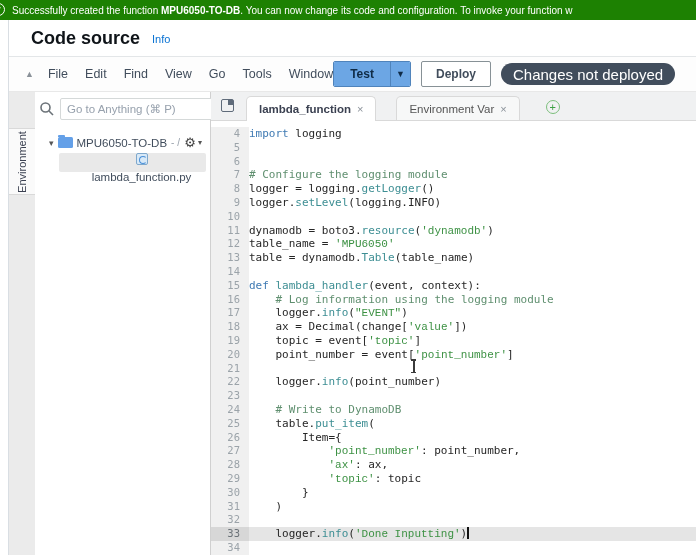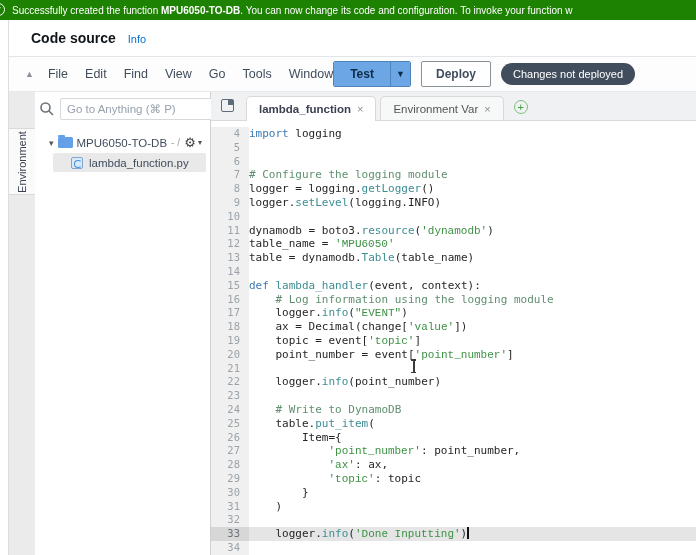--- a/index.html
+++ b/index.html
@@ -16,21 +16,21 @@
                   line-height:12px; text-align:center; color:#fff; }
   .banner-text { margin-left:12px; white-space:nowrap; }
   .banner-text b { font-weight:bold; }
 
   
   .card { position:absolute; left:8px; top:20px; width:688px; height:535px;
           border-left:1px solid #d9dee3; background:#fff; display:flex;
           flex-direction:column; }
 
   .header-row { height:36px; display:flex; align-items:center; padding-left:22px; }
-  .page-title { font-size:14px; font-weight:bold; color:#0f1419; }
+  .page-title { font-size:18px; font-weight:bold; color:#0f1419; }
   .info-link { font-size:11px; color:var(--link-blue,#0972d3); margin-left:12px;
                margin-top:2px; cursor:pointer; }
 
   
   .menubar { height:35px; border-top:1px solid #e3e6e8; display:flex;
              align-items:center; padding:0 10px 0 16px; background:#fdfdfd; }
   .collapse-tri { color:#8a9199; font-size:9px; margin-right:14px; cursor:pointer; }
   .menu-items { display:flex; gap:17px; }
   .menu-item { font-size:12.5px; color:#414d5c; cursor:pointer; }
   .mb-right { margin-left:auto; margin-right:60px; display:flex; align-items:center; gap:10px; }
@@ -38,21 +38,21 @@
                 overflow:hidden; cursor:pointer; }
   .test-main { background:var(--test-blue,#6ca6e4); color:#0f2b46; font-size:12px;
                font-weight:bold; padding:0 16px; display:flex; align-items:center; }
   .test-caret { background:var(--test-blue,#6ca6e4); border-left:1px solid #4f83bb;
                 width:20px; display:flex; align-items:center; justify-content:center;
                 color:#0f2b46; font-size:9px; }
   .deploy-btn { height:26px; background:#fff; border:1px solid #879196; border-radius:2px;
                 font-size:12px; font-weight:bold; color:#414d5c; padding:0 14px;
                 display:flex; align-items:center; cursor:pointer; }
   .status-pill { height:22px; background:var(--badge-dark,#414d5c); color:#fff;
-                 font-size:11px; border-radius:11px; padding:0 12px; display:flex;
+                 font-size:15px; border-radius:11px; padding:0 12px; display:flex;
                  align-items:center; white-space:nowrap; }
 
   
   .content { flex:1; display:flex; border-top:1px solid #e8e8e8; min-height:0; }
 
   .rail { width:26px; background:#ebebeb; position:relative; }
   .rail-tab { position:absolute; left:0; top:36px; width:26px; height:67px;
               background:#fafafa; border-top:1px solid #d9d9d9;
               border-bottom:1px solid #d9d9d9; display:flex; align-items:center;
               justify-content:center; cursor:pointer; }
@@ -73,40 +73,40 @@
   .tw-caret { font-size:9px; color:#555; }
   .folder-icon { width:15px; height:11px; background:#64a0e8; border-radius:1.5px;
                  position:relative; flex:none; }
   .folder-icon::before { content:""; position:absolute; left:0; top:-2px; width:7px;
                          height:2px; background:#64a0e8; border-radius:1px 1px 0 0; }
   .folder-suffix { color:#9aa3ad; font-size:10px; }
   .gear-wrap { margin-left:auto; margin-right:8px; display:flex; align-items:center;
                gap:2px; color:#444; }
   .gear-icon { font-size:13px; line-height:13px; }
   .gear-caret { font-size:8px; color:#555; }
-  .file-row { margin:1px 4px 0 18px; padding-left:18px; gap:6px; background:#e9e9e9;
-              border-radius:2px; }
+  .file-row { margin:1px 4px 0 24px; padding-left:18px; gap:6px; background:#e9e9e9;
+              border-radius:2px;flex-direction:column; }
   .py-icon { width:12px; height:12px; border-radius:2px; background:#d8e9f7;
              border:1px solid #7fa8cc; position:relative; flex:none; }
   .py-icon::before { content:""; position:absolute; left:2px; top:2px; width:6px;
                      height:6px; border:1.5px solid #4a90d9; border-radius:50%;
                      border-right-color:transparent; }
 
   
   .editor { flex:1; display:flex; flex-direction:column; min-width:0; background:#fff; }
   .tabbar { height:29px; background:#f0f1f2; border-bottom:1px solid #d9d9d9;
             display:flex; align-items:flex-end; padding-left:8px; }
   .panel-icon { width:13px; height:13px; border:1.5px solid #5f6b7a; border-radius:2px;
                 position:relative; margin:0 12px 8px 2px; cursor:pointer; }
   .panel-icon::before { content:""; position:absolute; right:0; top:0; width:5px;
                         height:5px; background:#5f6b7a; }
   .tab { height:24px; display:flex; align-items:center; gap:6px; padding:0 12px;
          font-size:11.5px; color:#3b4151; border:1px solid #d9d9d9;
          border-bottom:none; border-radius:5px 5px 0 0; cursor:pointer;
-         margin-right:4px; }
+         margin-right:20px; }
   .tab.active { background:#fff; margin-bottom:-1px; height:25px; font-weight:bold; }
   .tab.inactive { background:#f7f8f8; color:#555; }
   .tab-close { color:#8a9199; font-size:11px; font-weight:normal; cursor:pointer; }
   .add-tab { width:14px; height:14px; border:1.5px solid #7cbf7c; border-radius:50%;
              color:#3da143; font-size:11px; line-height:12px; text-align:center;
              margin:0 0 6px 6px; cursor:pointer; }
 
   .code-area { flex:1; position:relative; overflow:hidden;
                font-family:"DejaVu Sans Mono", monospace; font-size:11px; }
   .code-scroll { padding-top:6px; }

